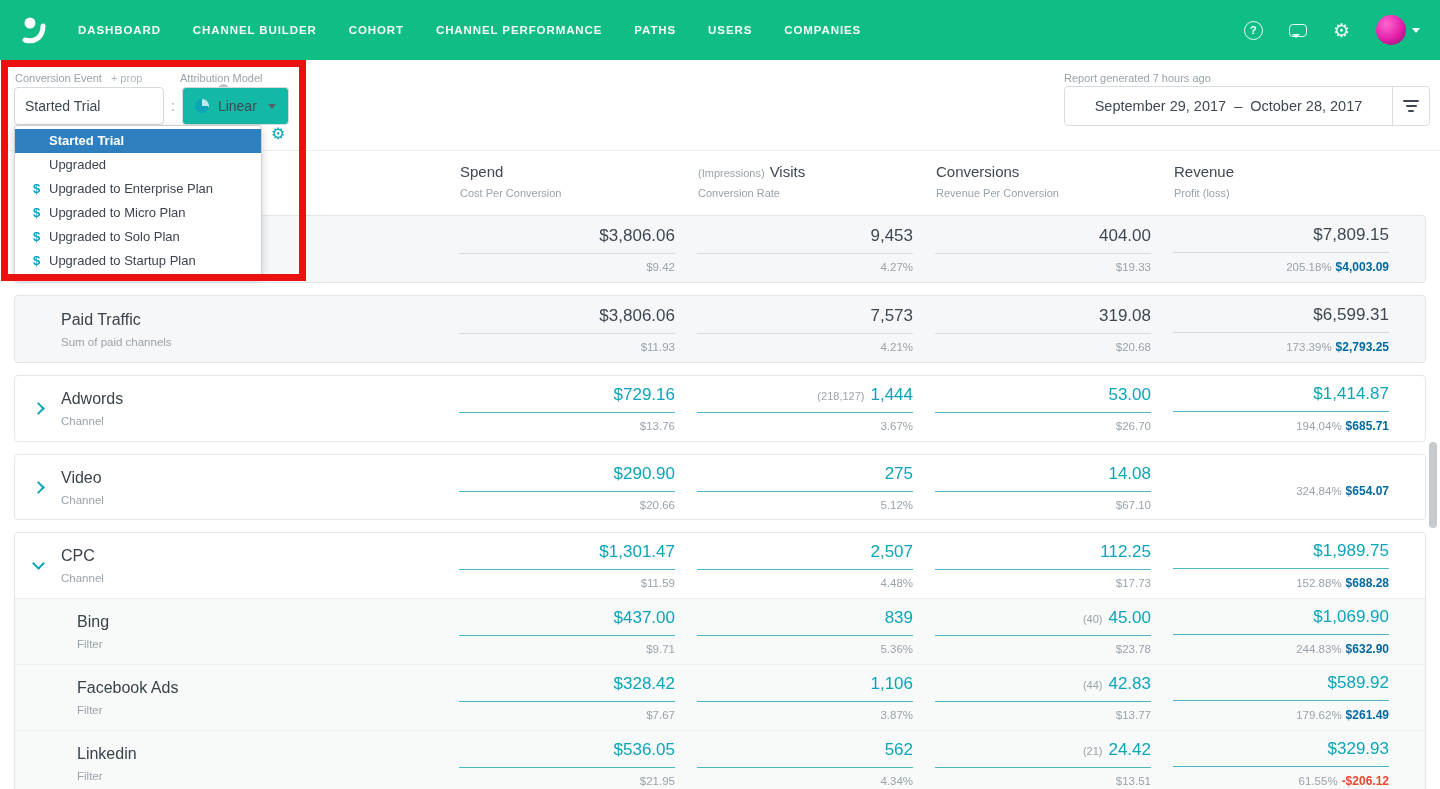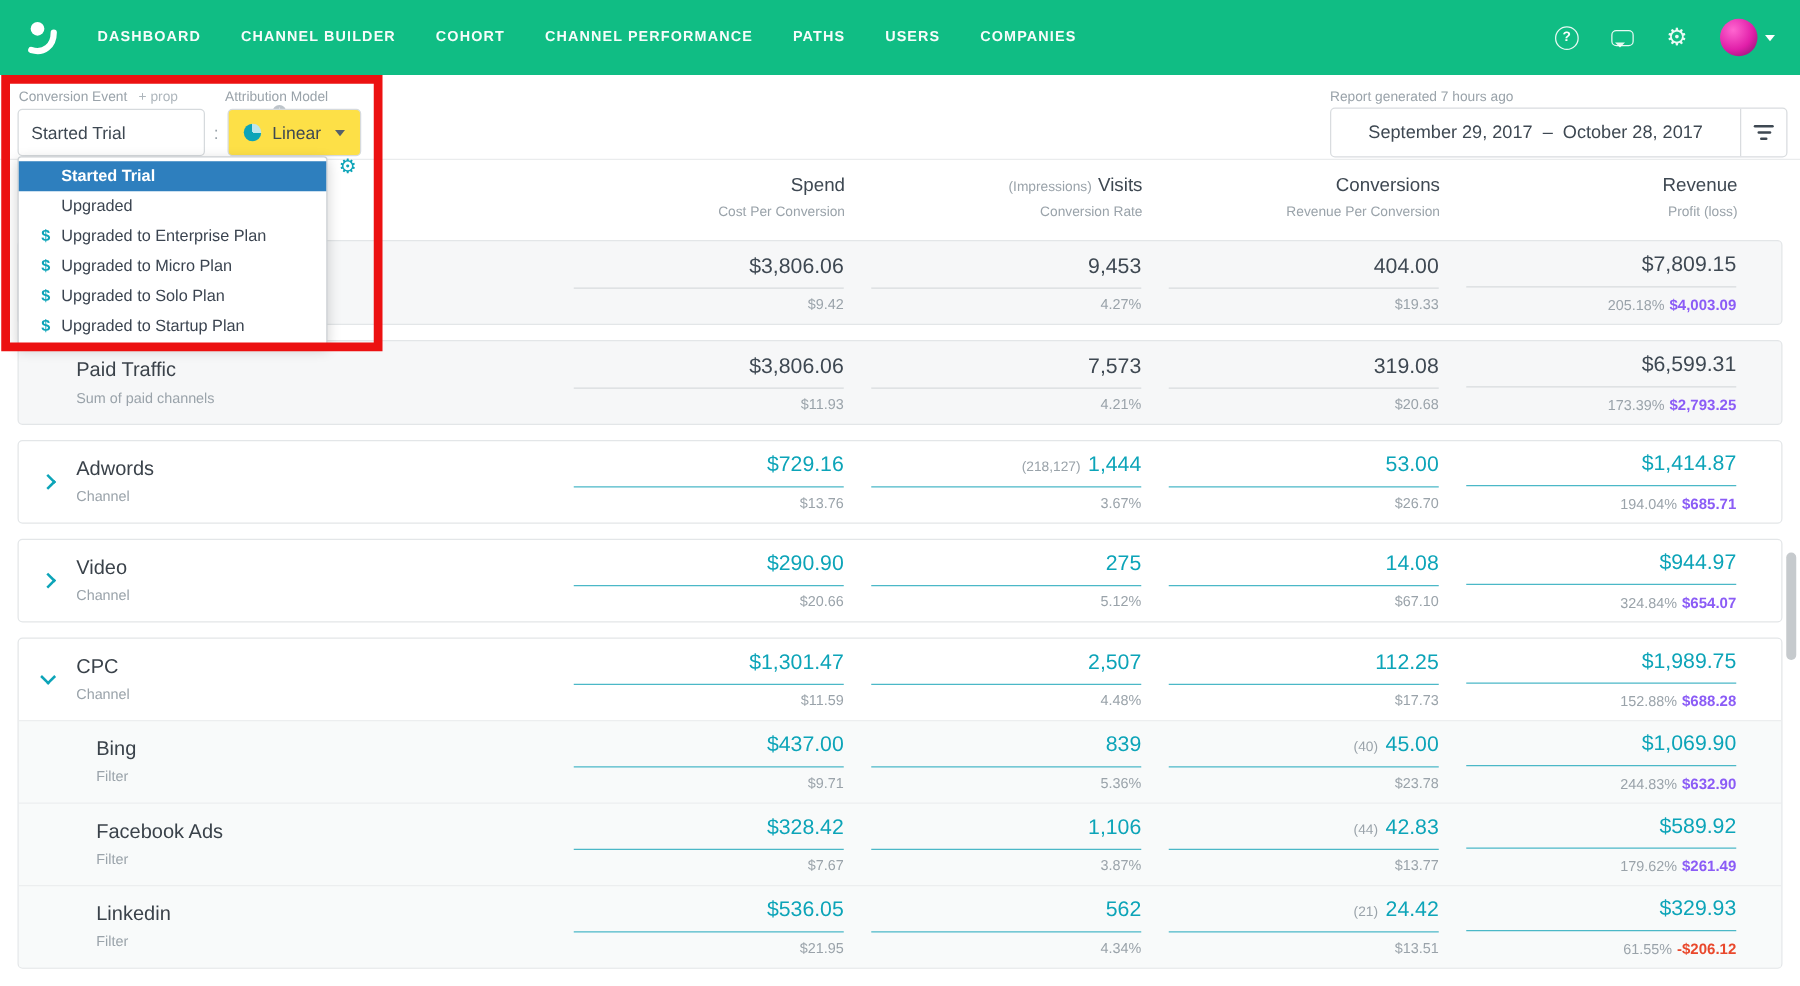--- a/index.html
+++ b/index.html
@@ -18,34 +18,34 @@
   .icon-chat { position: relative; width: 18px; height: 13px; border: 1.6px solid rgba(255,255,255,.9); border-radius: 4px; cursor: pointer; }
   .icon-chat::after { content: ""; position: absolute; left: 2px; bottom: -6px;
     border: 4px solid transparent; border-top-color: rgba(255,255,255,.9); }
   .icon-gear-nav { color: rgba(255,255,255,.92); font-size: 19px; line-height: 1; cursor: pointer; }
   .avatar-wrap { display: flex; align-items: center; gap: 6px; cursor: pointer; }
   .avatar { width: 30px; height: 30px; border-radius: 50%;
     background: radial-gradient(circle at 35% 30%, #ff66d0, #e11fa9 55%, #7d1268); }
   .caret-down { width: 0; height: 0; border-left: 4px solid transparent; border-right: 4px solid transparent; border-top: 5px solid #fff; }
 
   
-  .header { position: relative; height: 68px; border-bottom: 1px solid #EAECED; }
+  .header { position: relative; height: 91px; border-bottom: 1px solid #EAECED; }
   .small-label { position: absolute; top: 12px; font-size: 11px; color: #9AA3AA; }
   .lab1 { left: 15px; }
   .lab2 { left: 180px; display: flex; align-items: center; flex-direction: column; }
   .prop-label { margin-left: 6px; color: #AEB6BC; }
   .info-dot { display: inline-block; width: 11px; height: 11px; border-radius: 50%; background: #BDC4CA; color: #fff;
     font-size: 8px; line-height: 11px; text-align: center; margin-left: 5px; }
   .info-dot::after { content: "i"; }
   .controls { position: absolute; top: 27px; left: 14px; display: flex; align-items: center; }
   .ce-input { width: 150px; height: 38px; border: 1px solid #D6DADD; border-radius: 4px; padding: 0 10px;
     font-size: 14px; color: #3E4852; font-family: "Liberation Sans", sans-serif; }
   .colon { color: #9AA3AA; margin: 0 7px; font-size: 14px; }
   .model-select { height: 38px; border: 1px solid #D6DADD; border-radius: 4px; display: flex; align-items: center;
-    padding: 0 12px; gap: 9px; background: #fde047; cursor: pointer; }
+    padding: 0 12px; gap: 9px; background: #14b8a6; cursor: pointer; }
   .pie-icon { width: 14px; height: 14px; border-radius: 50%;
     background: conic-gradient(#BFE6EC 0 95deg, #0CA4B8 95deg 360deg); }
   .model-label { font-size: 14px; color: #3E4852; }
   .select-caret { width: 0; height: 0; border-left: 4px solid transparent; border-right: 4px solid transparent; border-top: 5px solid #55606A; margin-left: 2px; }
   .report-note { position: absolute; left: 1064px; top: 12px; font-size: 11px; color: #9AA3AA; }
   .date-picker { position: absolute; left: 1064px; top: 26px; width: 366px; height: 40px; background: #fff;
     border: 1px solid #D9DCDF; border-radius: 4px; display: flex; align-items: stretch; cursor: pointer; }
   .date-text { flex: 1; display: flex; align-items: center; justify-content: center; font-size: 14.5px; color: #3E4852; white-space: pre; }
   .date-sep { width: 1px; background: #D9DCDF; }
   .sort-icon { width: 36px; display: flex; flex-direction: column; align-items: center; justify-content: center; gap: 3px; }
@@ -63,21 +63,21 @@
   .mini-gear { position: absolute; top: 126px; left: 271px; color: #0CA4B8; font-size: 16px; line-height: 1; cursor: pointer; z-index: 10; }
 
   
   .annotation { position: absolute; left: 1px; top: 60px; width: 305px; height: 221px;
     border: 7px solid #EC1111; z-index: 60; pointer-events: none; }
 
   
   .table { padding: 0 14px; }
   .thead { display: flex; margin-top: 12px; padding-right: 36px; }
   .name-col { flex: 1; }
-  .hcell { width: 216px; margin-left: 22px; text-align: right; }
+  .hcell { width: 216px; margin-left: 22px; text-align: left; }
   .hmain { font-size: 15px; color: #3E4852; }
   .hpre { font-size: 11px; color: #9AA3AA; margin-right: 5px; }
   .hsub { font-size: 11px; color: #9AA3AA; margin-top: 7px; }
 
   .card { border: 1px solid #E3E6E8; border-radius: 4px; margin-top: 12px; background: #fff; overflow: hidden; }
   .card.first { margin-top: 16px; }
   .card.gray { background: #F6F7F8; }
   .row { display: flex; align-items: center; min-height: 64px; padding: 8px 36px 8px 0; }
   .row.summary { min-height: 66px; }
   .row + .row { border-top: 1px solid #ECEEEF; }
@@ -93,21 +93,21 @@
   .row-sub { font-size: 11.5px; color: #9AA3AA; }
   .row-sub:empty { display: none; }
 
   .metric { width: 216px; margin-left: 22px; text-align: right; }
   .metric .main { font-size: 17px; padding-bottom: 7px; border-bottom: 1px solid #D8DBDD; color: #3E4852; }
   .row.teal-row .metric .main { color: #0CA4B8; border-bottom-color: #4BB8C7; }
   .pre { font-size: 11px; color: #9AA3AA; margin-right: 6px; margin-left: 44px; }
   .pre:empty { display: none; }
   .subv { font-size: 11.5px; color: #9AA3AA; margin-top: 7px; }
   .pct { margin-right: 4px; text-align: center; }
-  .profit { color: #8b5cf6; font-weight: 700; font-size: 12px; }
+  .profit { color: #0369a1; font-weight: 700; font-size: 12px; }
   .profit.neg { color: #E9482C; }
 
   .scroll-thumb { position: absolute; right: 3px; top: 442px; width: 8px; height: 86px; background: #C6CACD; border-radius: 4px; z-index: 70; cursor: pointer; }
 </style>
 </head>
 <body>
 
 <div class="nav">
   <div class="nav-logo">
     <svg width="28" height="30" viewBox="0 0 26 30">
@@ -312,21 +312,20 @@
       </div>
       <div class="metric">
         <div class="main"><span>275</span></div>
         <div class="subv">5.12%</div>
       </div>
       <div class="metric">
         <div class="main"><span>14.08</span></div>
         <div class="subv">$67.10</div>
       </div>
       <div class="metric">
-        <div class="main"><span>$944.97</span></div>
         <div class="subv"><span class="pct">324.84%</span><span class="profit">$654.07</span></div>
       </div>
     </div>
   </div>
 
   <div class="card">
     <div class="row teal-row">
       <div class="chev">
           <span class="chev-shape down"></span>
         </div>

